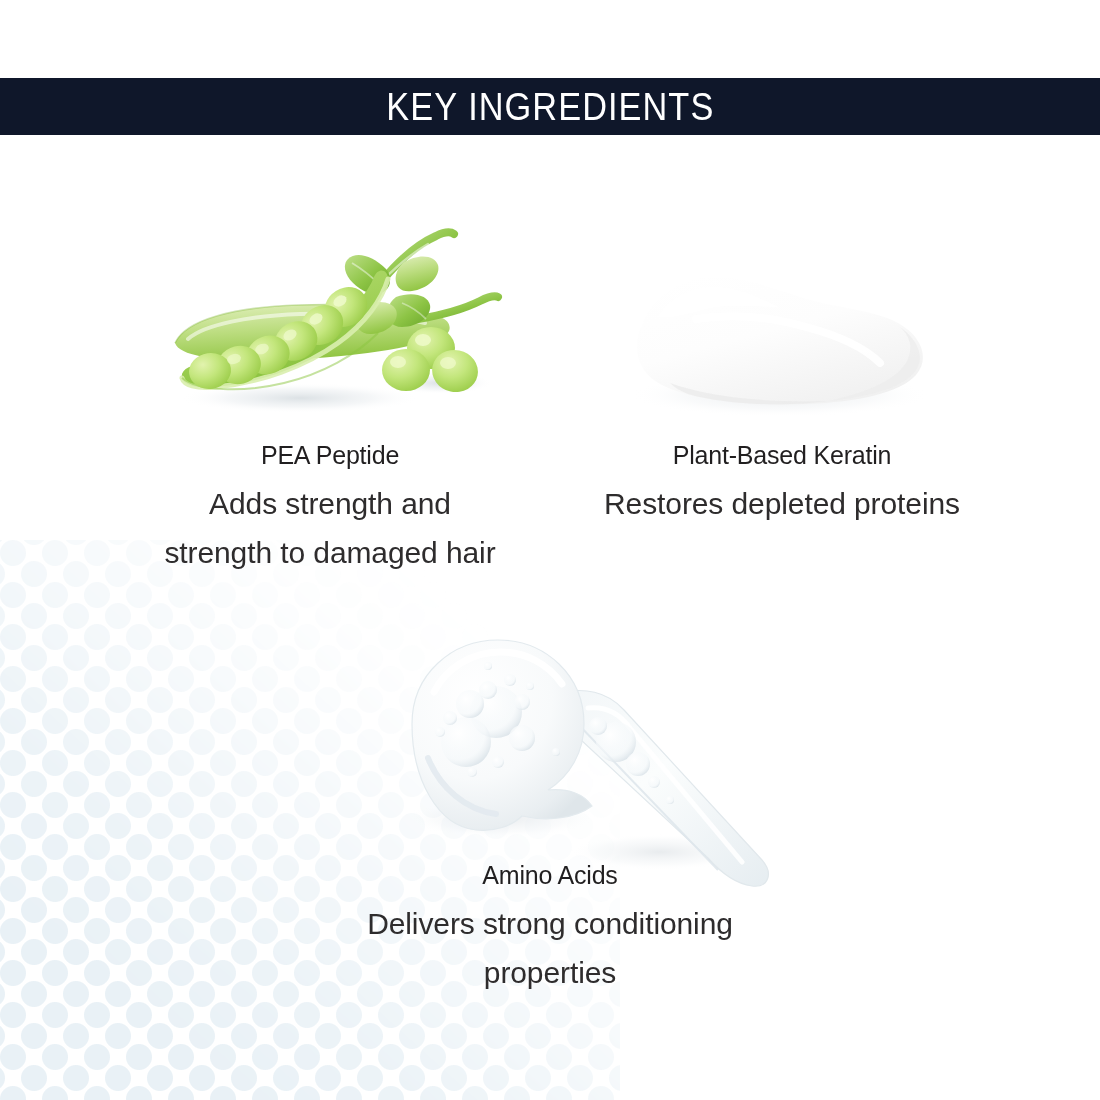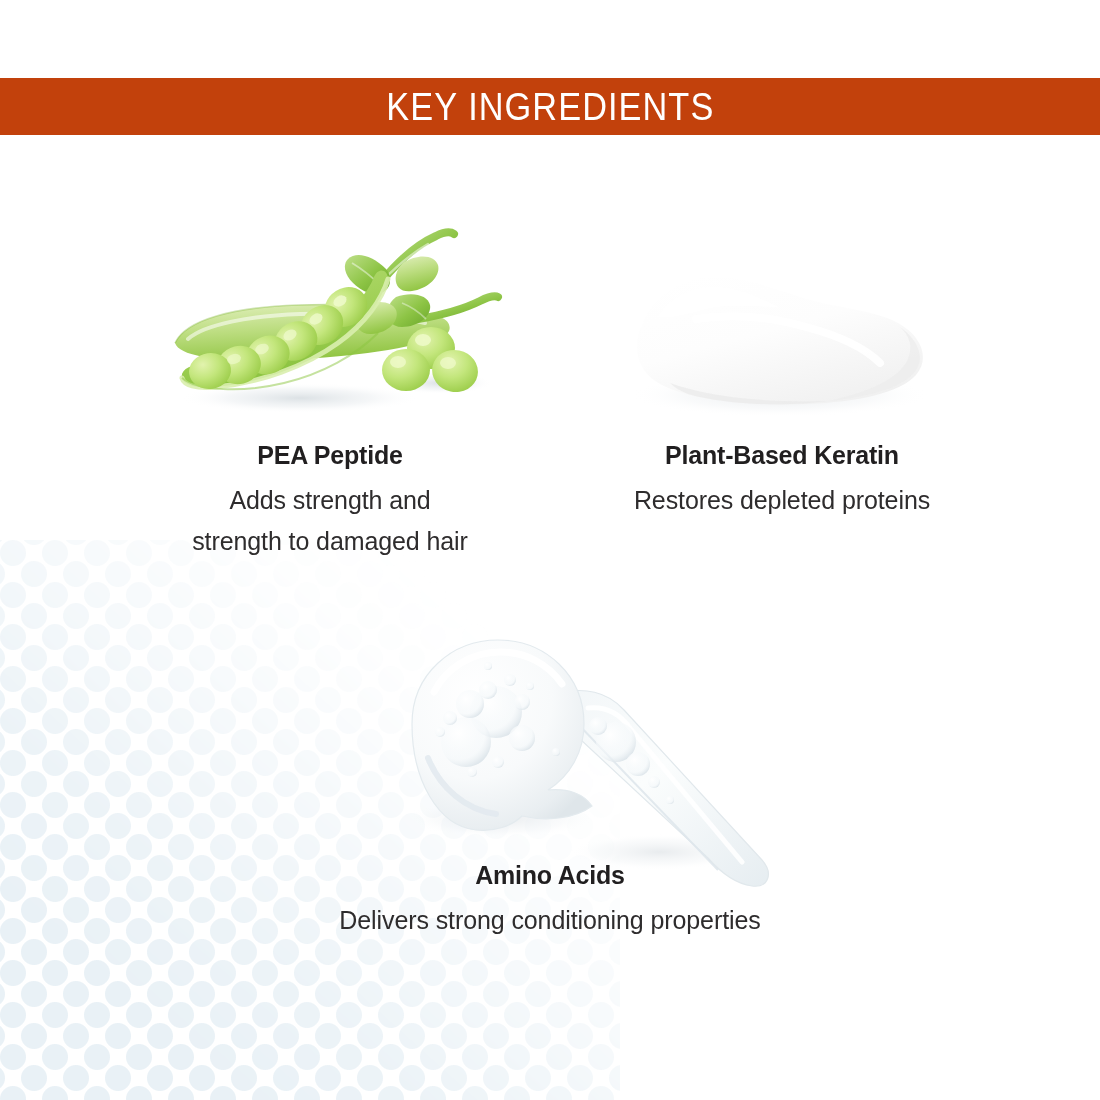--- a/index.html
+++ b/index.html
@@ -62,29 +62,29 @@
     white-space: nowrap;
   }
 
   
   .cell {
     position: absolute;
     text-align: center;
   }
   .cell-name {
     font-size: 25px;
-    font-weight: 700;
+    font-weight: 400;
     color: #211f20;
     letter-spacing: -0.2px;
     margin: 0;
     line-height: 1.2;
     text-align: center;
   }
   .cell-desc {
-    font-size: 25px;
+    font-size: 30px;
     font-weight: 400;
     color: #2e2c2d;
     margin: 10px 0 0 0;
     line-height: 1.62;
     letter-spacing: -0.1px;
   }
 
   .cell-pea      { left: 80px;  top: 440px; width: 500px; }
   .cell-keratin  { left: 532px; top: 440px; width: 500px; }
   .cell-amino    { left: 300px; top: 860px; width: 500px; }
@@ -98,21 +98,21 @@
   .art-cream   { left: 600px; top: 255px; width: 350px; height: 175px; }
   .art-gel     { left: 370px; top: 630px; width: 440px; height: 265px; }
 </style>
 </head>
 <body>
 
 <div class="canvas">
 
   <div class="dot-pattern" style="--dotcolor:#e9f1f6"></div>
 
-  <div class="banner" style="background:#c2410c">
+  <div class="banner" style="background:#0f172a">
     <div class="banner-title">KEY INGREDIENTS</div>
   </div>
 
   <div class="art art-pea">
     <svg viewBox="0 0 390 215" width="390" height="215" xmlns="http://www.w3.org/2000/svg">
       <defs>
         <linearGradient id="podA" x1="0" y1="0" x2="0.4" y2="1">
           <stop offset="0%" stop-color="#cfe79a"></stop>
           <stop offset="40%" stop-color="#a8d35a"></stop>
           <stop offset="100%" stop-color="#7db731"></stop>

